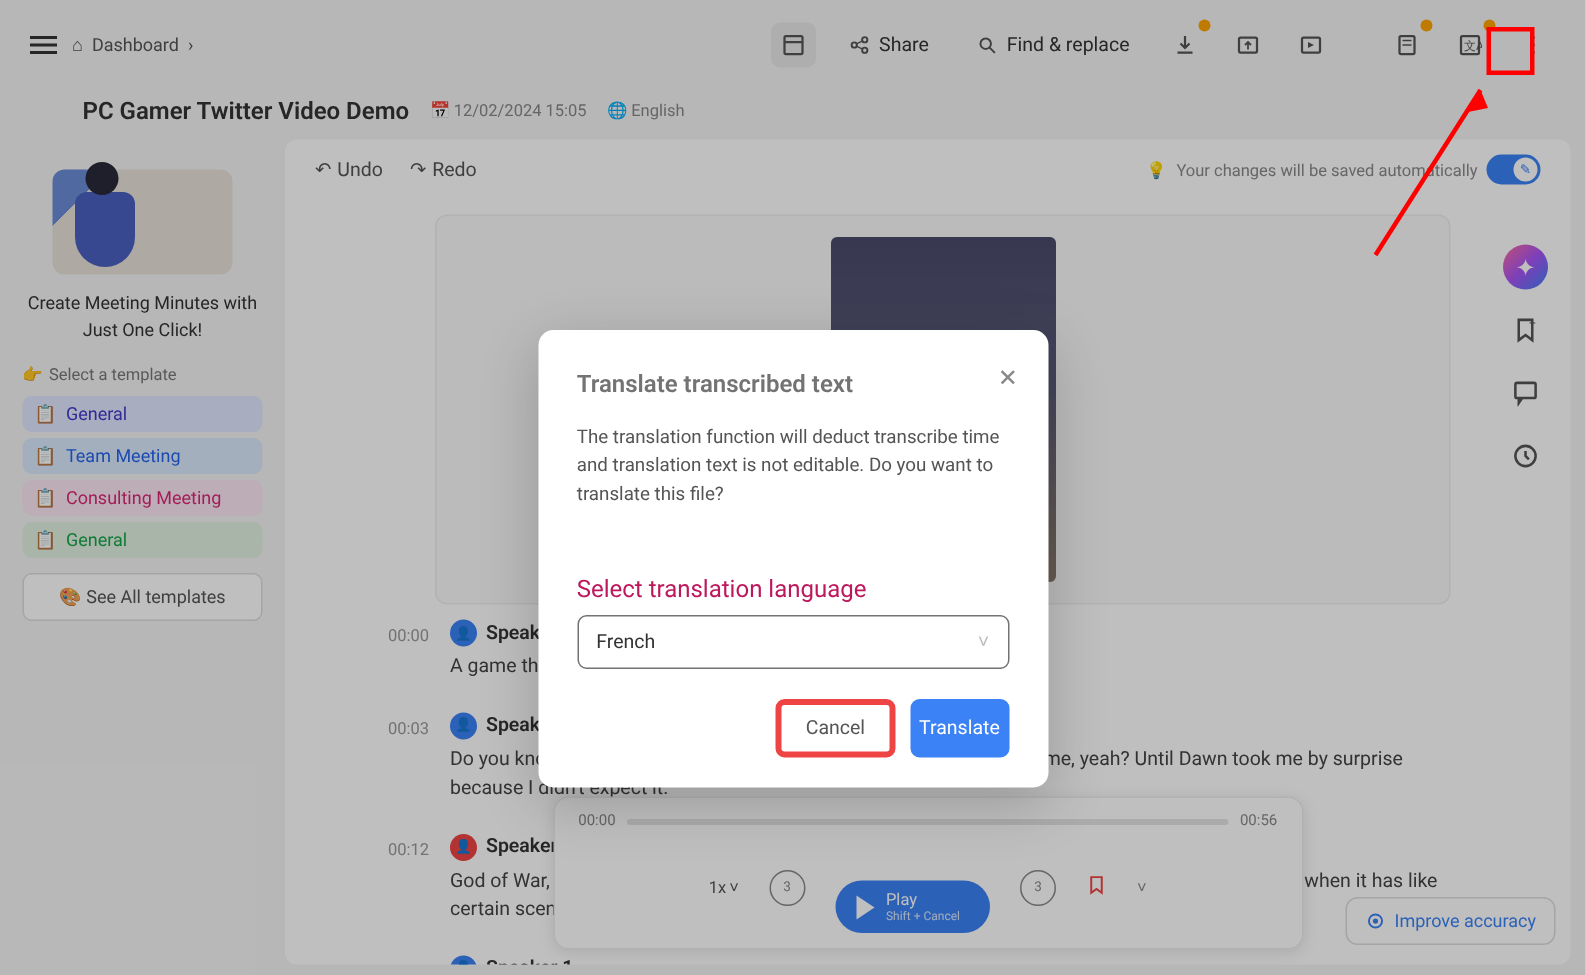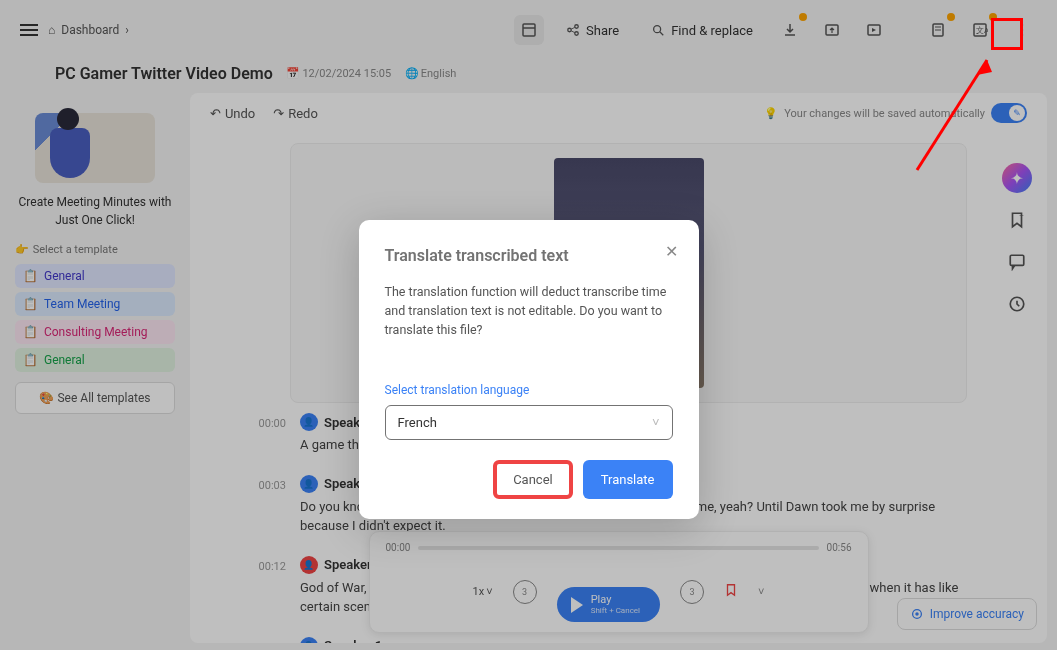--- a/index.html
+++ b/index.html
@@ -74,25 +74,25 @@
 .play-text { color: #fff; font-size: 11px; line-height: 1.2; }
 .play-sub { font-size: 8px; opacity: 0.8; }
 .bookmark { color: #ef4444; cursor: pointer; }
 
 .improve { position: absolute; bottom: 20px; right: 20px; background: #fff; border: 1px solid #ddd; border-radius: 8px; padding: 8px 12px; font-size: 12px; color: #3b82f6; display: flex; align-items: center; gap: 6px; cursor: pointer; z-index: 50; }
 
 .modal { position: absolute; top: 220px; left: 50%; transform: translateX(-50%); width: 340px; background: #fff; border-radius: 10px; padding: 26px 26px 20px; z-index: 150; box-shadow: 0 10px 40px rgba(0,0,0,0.2); }
 .modal-title { font-size: 16px; font-weight: 600; color: #737373; margin-bottom: 18px; }
 .modal-close { position: absolute; top: 22px; right: 20px; cursor: pointer; color: #888; font-size: 16px; }
 .modal-desc { font-size: 12.5px; color: #555; line-height: 1.5; margin-bottom: 14px; }
-.modal-label { font-size: 12px; color: #3b82f6; margin-bottom: 8px; margin-top: 44px; }
+.modal-label { font-size: 16px; color: #be185d; margin-bottom: 8px; margin-top: 44px; }
 .modal-select { border: 1px solid #737373; border-radius: 6px; padding: 9px 12px; font-size: 13px; color: #333; display: flex; justify-content: space-between; align-items: center; cursor: pointer; margin-bottom: 20px; }
 .modal-actions { display: flex; justify-content: flex-end; gap: 10px; }
 .btn-cancel { padding: 8px 16px; border: 4px solid #ef4444; border-radius: 6px; font-size: 13px; color: #555; cursor: pointer; background: #fff; }
-.btn-primary { padding: 8px 18px; background: #3b82f6; color: #fff; border-radius: 6px; font-size: 13px; cursor: pointer; border: none; }
+.btn-primary { padding: 8px 6px; background: #3b82f6; color: #fff; border-radius: 6px; font-size: 13px; cursor: pointer; border: none; }
 </style>
 </head>
 <body>
 
 <div class="topbar">
   <div class="menu-icon">
       <span></span>
       <span></span>
       <span></span>
     </div>

